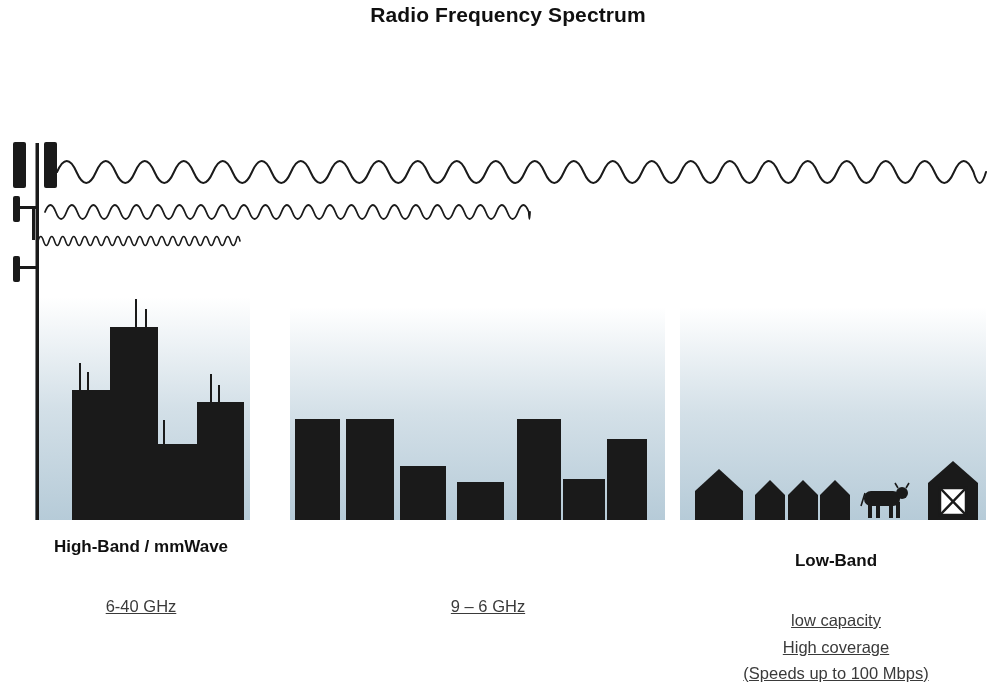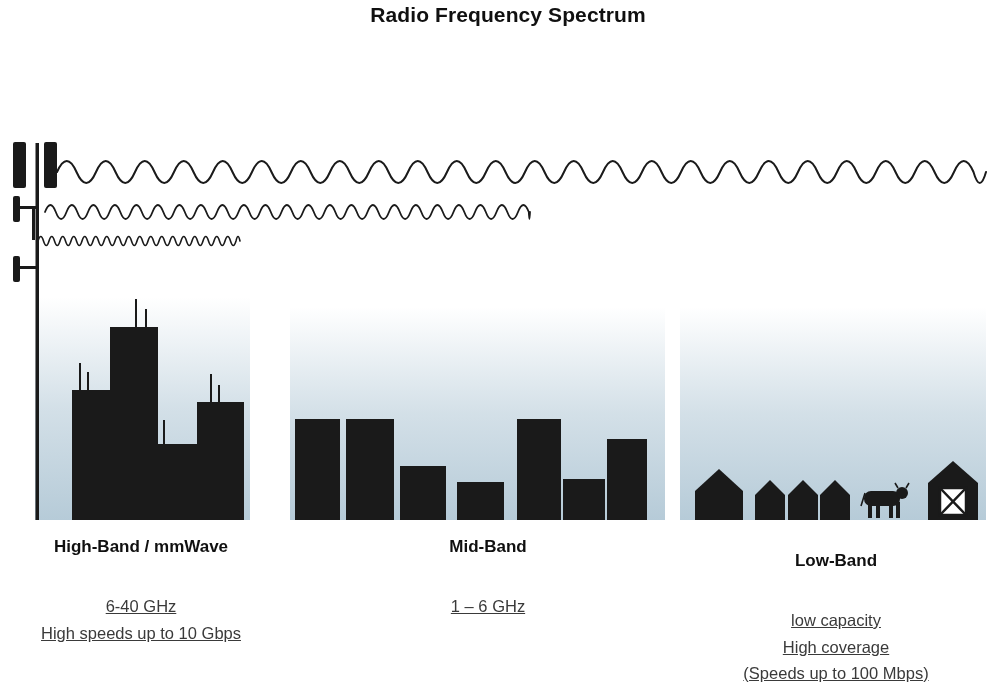--- a/index.html
+++ b/index.html
@@ -118,26 +118,24 @@
         <path d="M928 520 V483 L953 461 L978 483 V520 Z"></path>
         <rect class="door" x="940" y="488" width="26" height="27"></rect>
         <path class="stroke-ink cross" d="M940 488 L966 515 M966 488 L940 515"></path>
       </g>
     </g>
   </svg>
 
   <div class="band-label hb">High-Band / mmWave</div>
   <div class="band-details hb">
     <div>6-40 GHz</div>
-    <div>High speeds up to 10 Gbps</div>
   </div>
 
-  <div class="band-label mb">Mid-Band</div>
   <div class="band-details mb">
-    <div>1 – 6 GHz</div>
+    <div>9 – 6 GHz</div>
   </div>
 
   <div class="band-label lb">Low-Band</div>
   <div class="band-details lb">
     <div>low capacity</div>
     <div>High coverage</div>
     <div>(Speeds up to 100 Mbps)</div>
   </div>
 
 </div>

